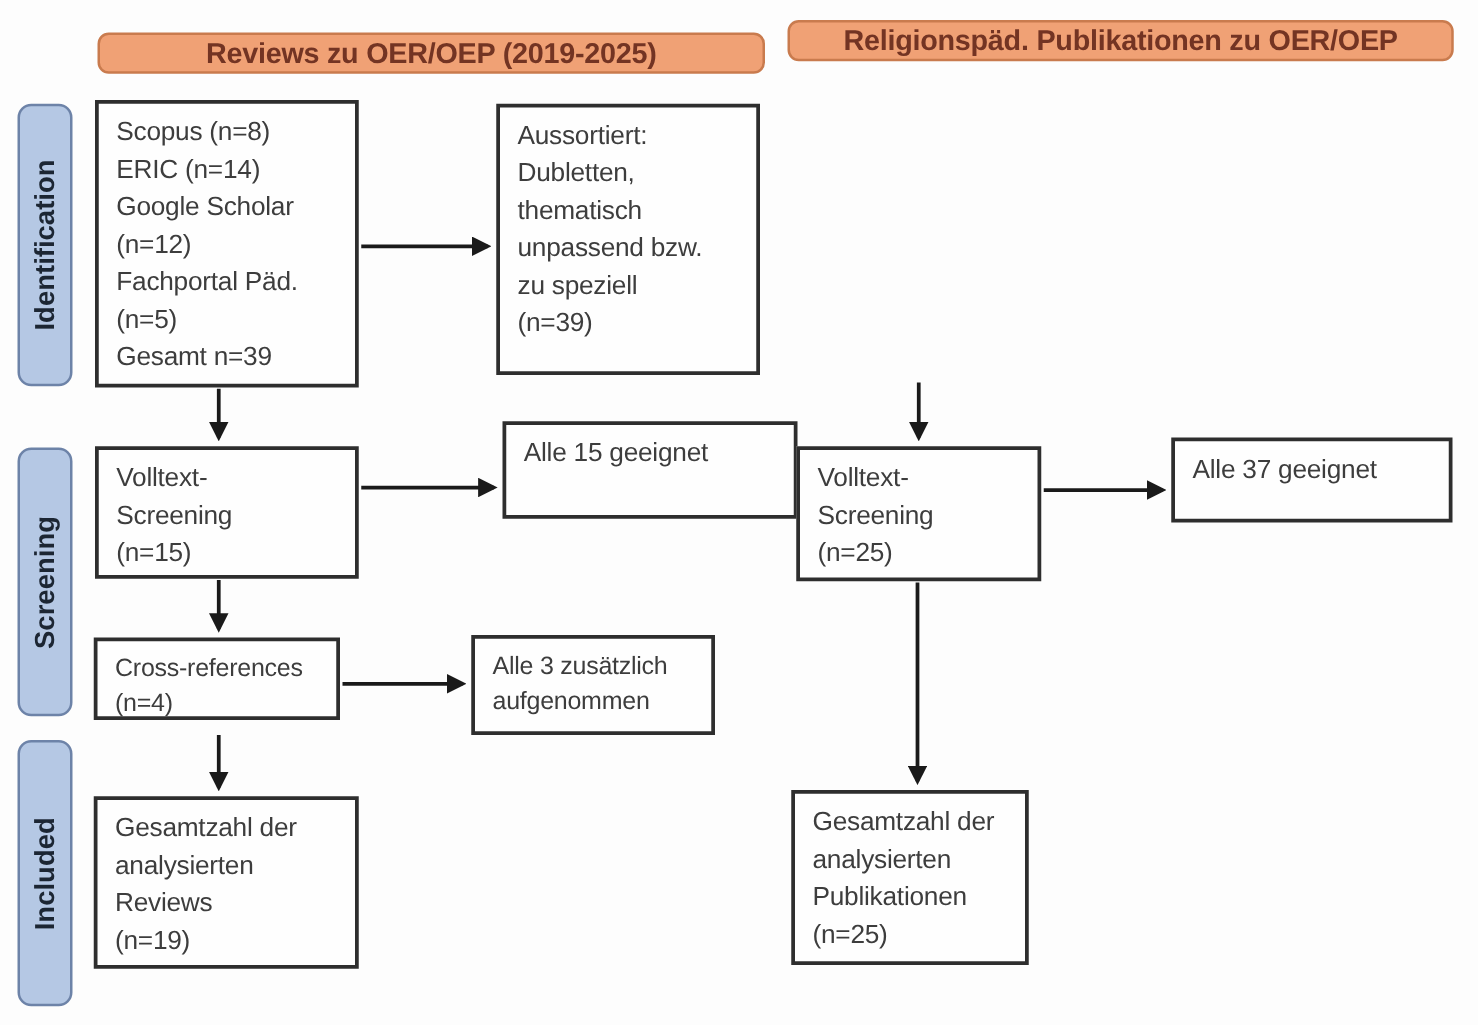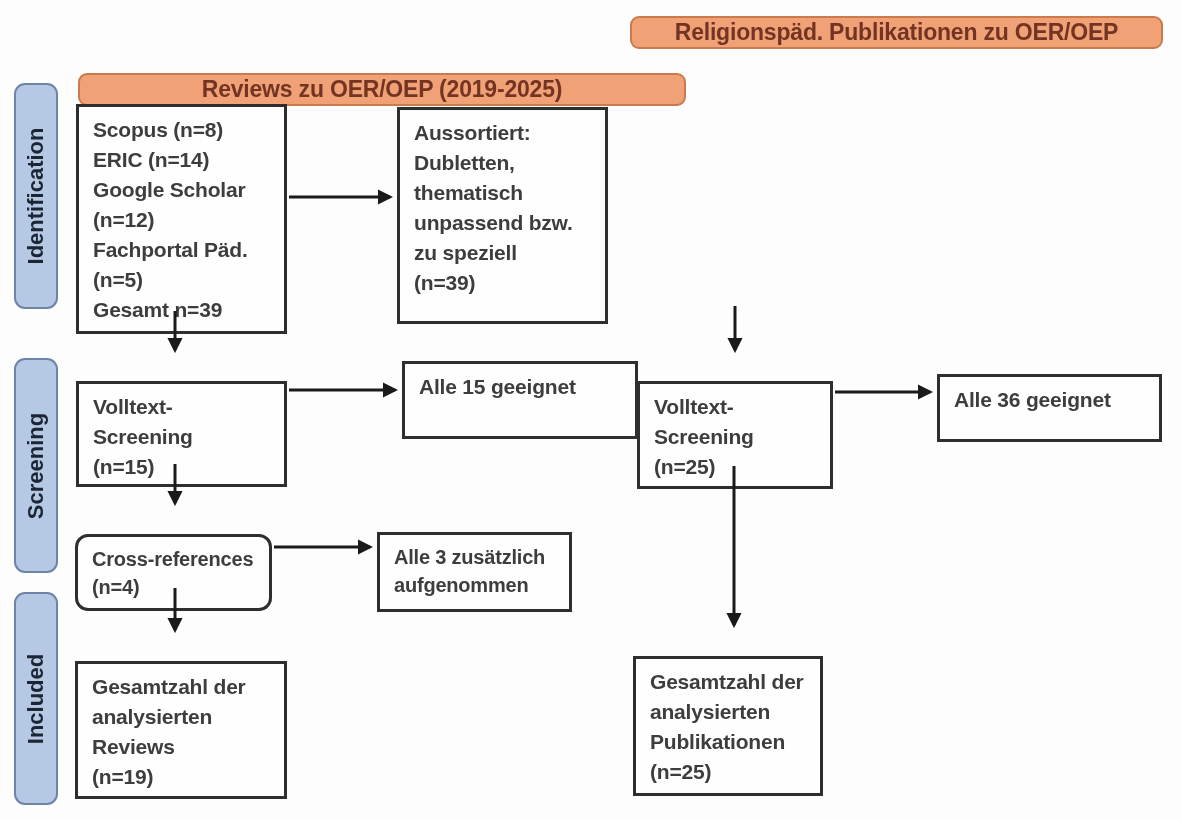--- a/index.html
+++ b/index.html
@@ -30,32 +30,32 @@
     position:absolute;display:flex;align-items:center;justify-content:center;
     background:var(--stage-fill);border:2px solid var(--stage-border);
     border-radius:11px;
   }
   .stage-label span{
     transform:rotate(-90deg);white-space:nowrap;font-weight:bold;font-size:22px;
     color:var(--stage-text);
   }
   .fbox{
     position:absolute;background:#fefefe;border:3px solid var(--box-border);
-    color:var(--box-text);font-weight:bold;white-space:pre-line;
-    padding:8px 14px;font-size:21px;line-height:1.43;letter-spacing:-0.2px;margin-top:24px;
+    color:var(--box-text);font-weight:normal;white-space:pre-line;
+    padding:8px 14px;font-size:21px;line-height:1.43;letter-spacing:-0.2px;
   }
   .fbox.small{font-size:20px;line-height:1.42;}
   .arrows{position:absolute;left:0;top:0;width:1182px;height:820px;pointer-events:none;}
 </style>
 </head>
 <body>
 
 <div class="stage">
 
-  <div class="hdr" style="left:78px;top:26px;width:608px;height:33px;margin-top:47px;">Reviews zu OER/OEP (2019-2025)</div>
+  <div class="hdr" style="left:78px;top:26px;width:534px;height:33px;">Reviews zu OER/OEP (2019-2025)</div>
   <div class="hdr" style="left:630px;top:16px;width:533px;height:33px;">Religionspäd. Publikationen zu OER/OEP</div>
 
   <div class="stage-label" style="left:14px;top:83px;width:44px;height:226px;">
     <span>Identification</span>
   </div>
   <div class="stage-label" style="left:14px;top:358px;width:44px;height:215px;">
     <span>Screening</span>
   </div>
   <div class="stage-label" style="left:14px;top:592px;width:44px;height:213px;">
     <span>Included</span>
@@ -71,33 +71,33 @@
   <div class="fbox" style="left:397px;top:83px;width:211px;height:217px;">Aussortiert:
 Dubletten,
 thematisch
 unpassend bzw.
 zu speziell
 (n=39)</div>
   <div class="fbox" style="left:76px;top:357px;width:211px;height:106px;">Volltext-
 Screening
 (n=15)</div>
   <div class="fbox" style="left:402px;top:337px;width:236px;height:78px;">Alle 15 geeignet</div>
-  <div class="fbox small" style="left:75px;top:510px;width:197px;height:77px;border-radius:13px;">Cross-references
+  <div class="fbox small" style="left:75px;top:510px;width:197px;height:66px;">Cross-references
 (n=4)</div>
   <div class="fbox small" style="left:377px;top:508px;width:195px;height:80px;">Alle 3 zusätzlich
 aufgenommen</div>
   <div class="fbox" style="left:75px;top:637px;width:212px;height:138px;">Gesamtzahl der
 analysierten
 Reviews
 (n=19)</div>
 
   <div class="fbox" style="left:637px;top:357px;width:196px;height:108px;">Volltext-
 Screening
 (n=25)</div>
-  <div class="fbox" style="left:937px;top:350px;width:225px;height:68px;">Alle 36 geeignet</div>
+  <div class="fbox" style="left:937px;top:350px;width:225px;height:68px;">Alle 37 geeignet</div>
   <div class="fbox" style="left:633px;top:632px;width:190px;height:140px;">Gesamtzahl der
 analysierten
 Publikationen
 (n=25)</div>
 
   <svg class="arrows" viewBox="0 0 1182 820">
     <defs>
       <marker id="ah" viewBox="0 0 10 10" refX="8" refY="5" markerWidth="5.2" markerHeight="5.2" orient="auto">
         <path d="M0 0 L10 5 L0 10 z" fill="#1a1a1a"></path>
       </marker>

